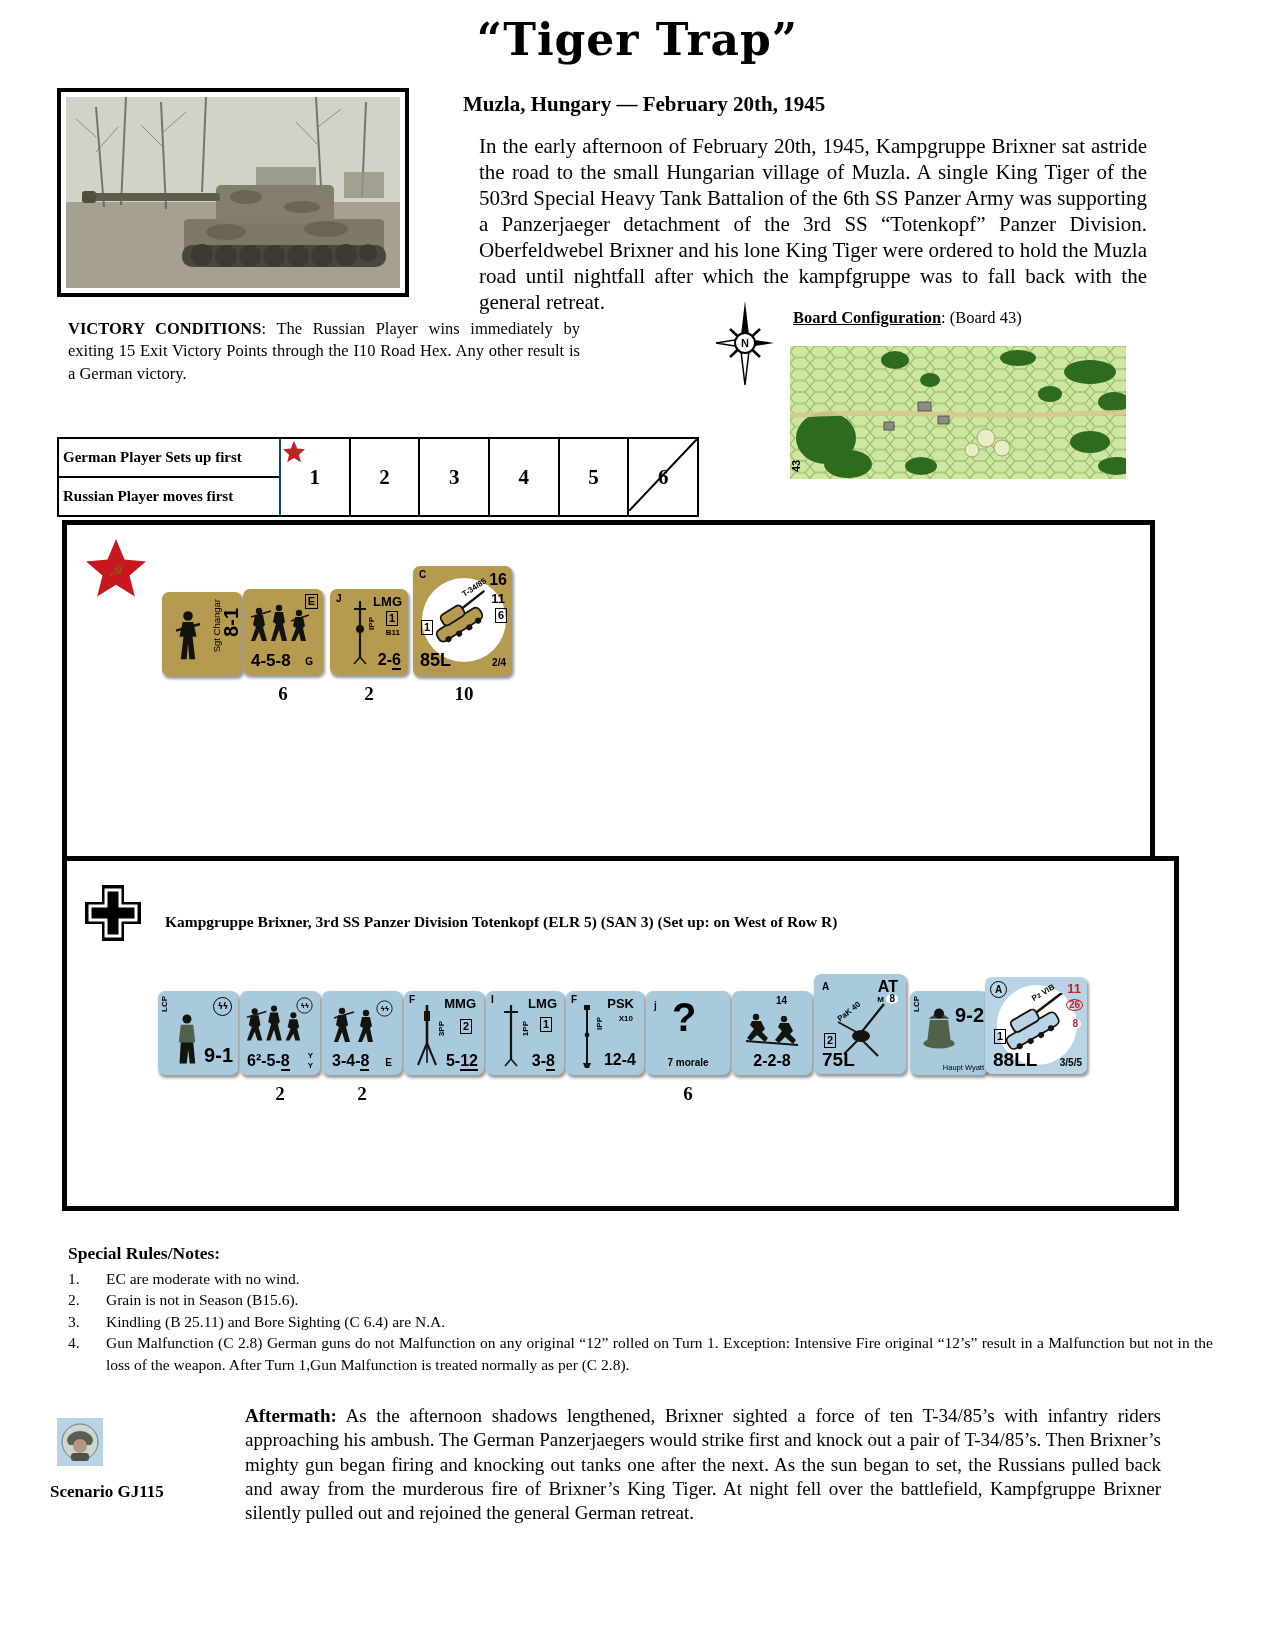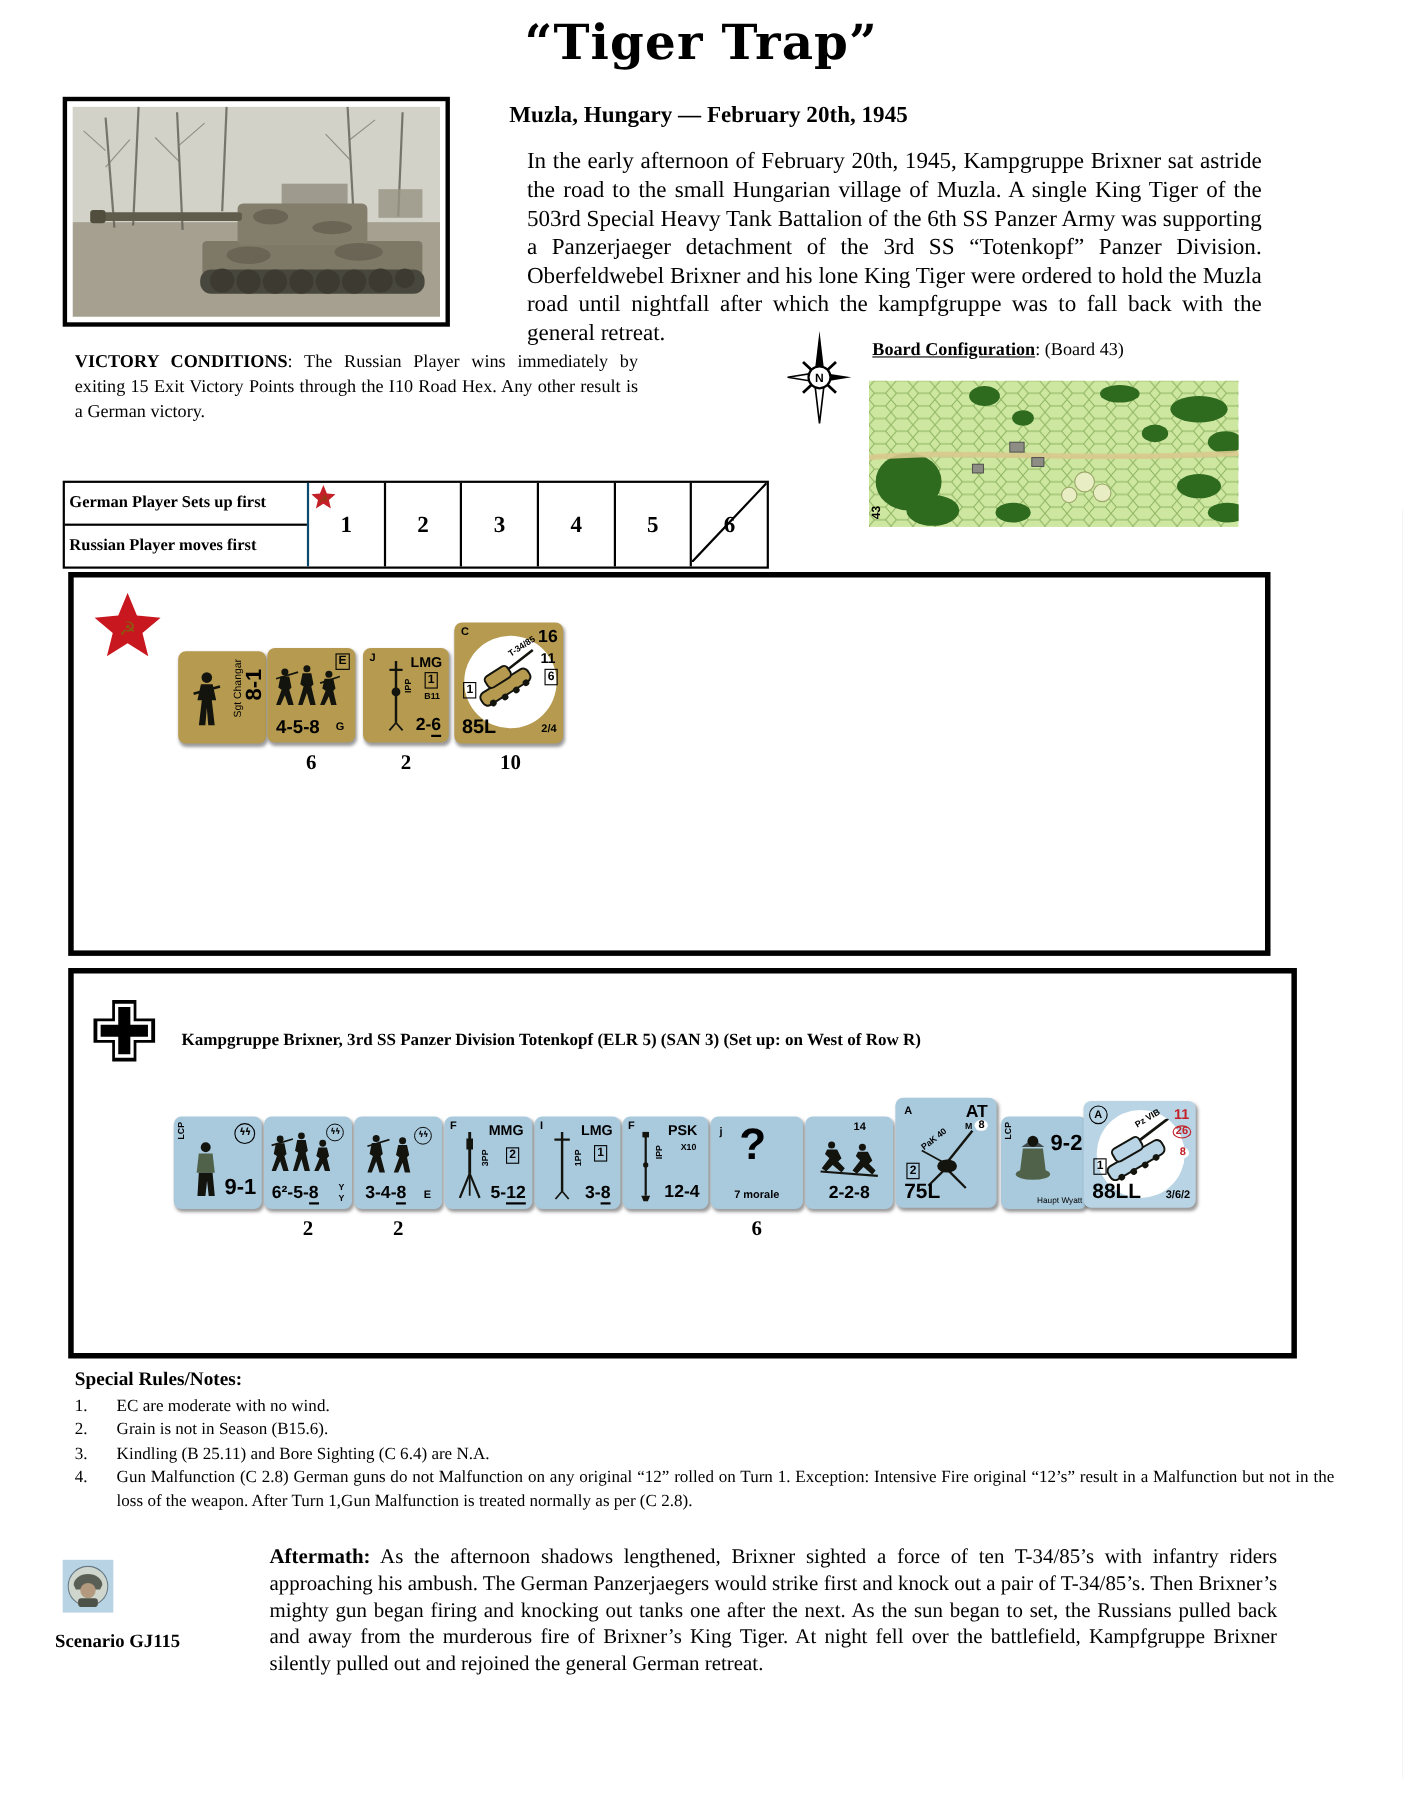--- a/index.html
+++ b/index.html
@@ -286,21 +286,21 @@
       <span class="cp nbox" style="left:8px;top:54px">1</span>
       <span class="cp" style="left:7px;bottom:7px;font-weight:bold;font-size:18px">85L</span>
       <span class="cp cn-sm" style="right:6px;bottom:8px">2/4</span>
     </div>
 
     <div class="qty" style="left:201px;top:158px">6</div>
     <div class="qty" style="left:287px;top:158px">2</div>
     <div class="qty" style="left:382px;top:158px">10</div>
   </div>
 
-  <div class="abs ob-box" style="left:62px;top:880px;width:1117px;height:355px;box-sizing:border-box">
+  <div class="abs ob-box" style="left:62px;top:856px;width:1117px;height:355px;box-sizing:border-box">
 
     <svg class="abs" style="left:16px;top:22px" width="60" height="60" viewBox="0 0 60 60">
       <path d="M19 2h22v17h17v22H41v17H19V41H2V19h17z" fill="#000"></path>
       <path d="M23 7h14v16h16v14H37v16H23V37H7V23h16z" fill="none" stroke="#fff" stroke-width="3"></path>
     </svg>
 
     <div class="abs section-head" style="left:98px;top:52px;width:960px">Kampgruppe Brixner, 3rd SS Panzer Division Totenkopf (ELR 5) (SAN 3) (Set up: on West of Row R)</div>
 
     <div class="counter de-c" style="left:91px;top:130px;width:80px;height:84px">
       <span class="cp vert cn-xs" style="left:3px;top:5px">LCP</span>
@@ -451,21 +451,21 @@
           <circle cx="41" cy="45" r="3" fill="#14140f"></circle>
             <circle cx="53" cy="44" r="3" fill="#14140f"></circle>
         </g>
       </svg>
       <span class="cp cn-xs" style="left:46px;top:12px;transform:rotate(-31deg)">Pz VIB</span>
       <span class="cp cn-md red" style="right:6px;top:5px">11</span>
       <span class="cp cn-sm red redcirc" style="right:4px;top:22px">26</span>
       <span class="cp cn-sm red won8" style="right:6px;top:42px">8</span>
       <span class="cp nbox" style="left:9px;top:52px">1</span>
       <span class="cp" style="left:8px;bottom:5px;font-weight:bold;font-size:19px">88LL</span>
-      <span class="cp cn-sm" style="right:5px;bottom:6px">3/6/2</span>
+      <span class="cp cn-sm" style="right:5px;bottom:6px">3/5/5</span>
     </div>
 
     <div class="qty" style="left:198px;top:222px">2</div>
     <div class="qty" style="left:280px;top:222px">2</div>
     <div class="qty" style="left:606px;top:222px">6</div>
   </div>
 
   <div class="abs rules-head" style="left:68px;top:1243px">Special Rules/Notes:</div>
   <div class="abs" style="left:68px;top:1268px;width:1145px">
     <div class="rule-item">

